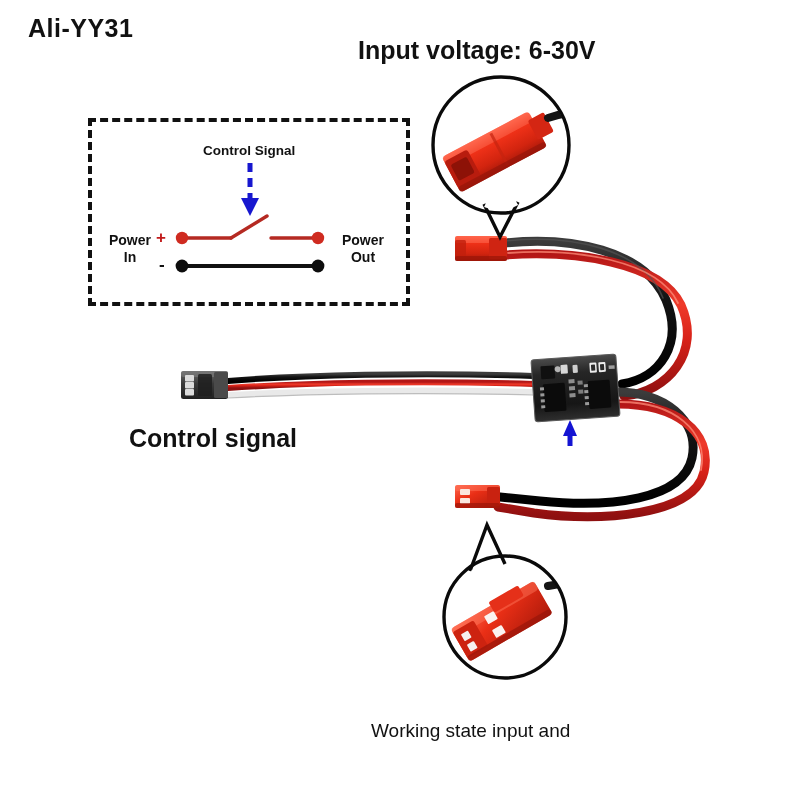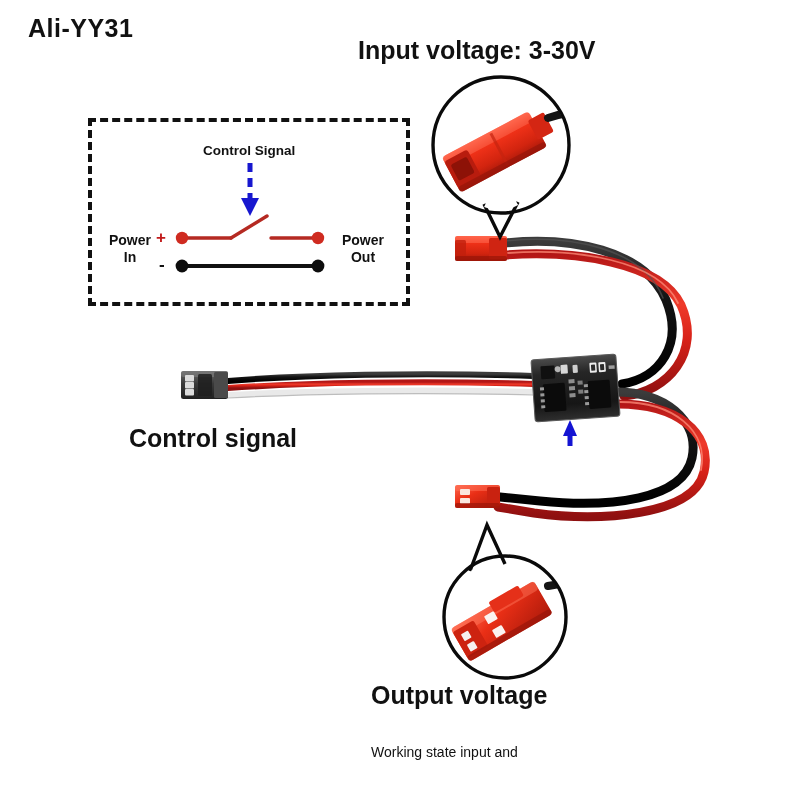--- a/index.html
+++ b/index.html
@@ -33,22 +33,22 @@
     left:496px;top:448px;
     font-size:26px;font-weight:700;color:#1414d2;
     white-space:nowrap;
   }
   .t-output-voltage{
     left:371px;top:681px;
     font-size:25px;font-weight:700;color:#111;
     white-space:nowrap;
   }
   .t-output-sub{
-    left:371px;top:740px;
-    font-size:14px;font-weight:400;color:#111;
+    left:371px;top:719px;
+    font-size:19px;font-weight:400;color:#111;
     line-height:24px;white-space:nowrap;
   }
 
   
   .schem-box{
     left:88px;top:118px;width:322px;height:188px;
     border:4px dashed #111;
     background:#fff;
     box-sizing:border-box;
   }
@@ -80,21 +80,21 @@
   svg.overlay{position:absolute;left:0;top:0;width:800px;height:800px;overflow:visible;}
   svg.overlay, svg.overlay *{pointer-events:none;}
 </style>
 </head>
 <body>
 
 <div id="stage">
 
   <div class="abs watermark">Ali-YY31</div>
 
-  <div class="abs t-input-voltage">Input voltage: 3-30V</div>
+  <div class="abs t-input-voltage">Input voltage: 6-30V</div>
 
   <div class="abs schem-box"></div>
 
   <div class="abs schem-title">Control Signal</div>
 
   <div class="abs lbl-power-in">
     <div>Power</div>
     <div>In</div>
   </div>
 
@@ -102,21 +102,20 @@
     <div>Power</div>
     <div>Out</div>
   </div>
 
   <div class="abs sign-plus">+</div>
   <div class="abs sign-minus">-</div>
 
   <div class="abs t-control-signal">Control signal</div>
 
 
-  <div class="abs t-output-voltage">Output voltage</div>
 
   <div class="abs t-output-sub">
     <div>Working state input and</div>
   </div>
 
   <svg class="overlay" viewBox="0 0 800 800">
     <defs>
 
       <linearGradient id="gRedWire" x1="0" y1="0" x2="0" y2="1">
         <stop offset="0%" stop-color="#b31616"></stop>

